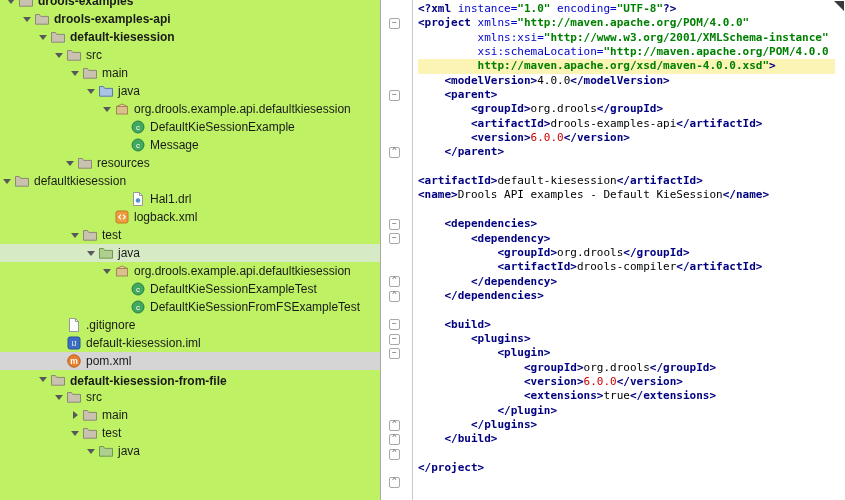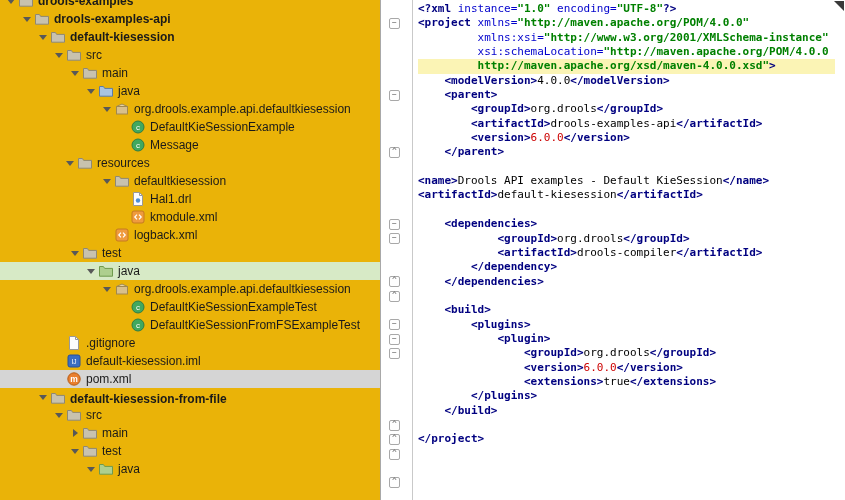--- a/index.html
+++ b/index.html
@@ -1,20 +1,20 @@
 <!DOCTYPE html>
 <html><head>
 <meta charset="utf-8">
 <style>
   html,body{margin:0;padding:0;background:#e8e8e8;}
   .app{position:relative;width:845px;height:500px;background:#fff;overflow:hidden;
        font-family:"Liberation Sans",sans-serif;}
 
   
-  .tree-panel{position:absolute;left:0;top:0;width:380px;height:500px;background:#eab308;
+  .tree-panel{position:absolute;left:0;top:0;width:380px;height:500px;background:#bef264;
               border-right:1px solid #a8a8a8;overflow:hidden;}
   .tree{position:absolute;top:-8px;left:0;width:100%;}
   .tree-row{height:18px;display:flex;align-items:center;white-space:nowrap;font-size:12px;color:#1a1a1a;}
   .tree-row.sel{background:#d5d5d5;}
   .tree-row.hlg{background:#d7eac6;}
   .expander{width:14px;height:18px;flex:0 0 14px;display:flex;align-items:center;justify-content:center;}
   .expander.open::after{content:"";width:0;height:0;border-left:4px solid transparent;
                         border-right:4px solid transparent;border-top:5px solid #585858;}
   .expander.closed::after{content:"";width:0;height:0;border-top:4px solid transparent;
                           border-bottom:4px solid transparent;border-left:5px solid #585858;}
@@ -134,49 +134,39 @@
         </div>
         <div class="tree-row" style="padding-left: 63px;">
           <span class="expander open"></span>
           <span class="tree-icon">
             <svg width="16" height="16" viewBox="0 0 16 16">
               <path d="M1.5 13.2 v-9.7 h3.9 l1.3 1.9 h7.8 v7.8 z" fill="#c8c2ae" stroke="#8e8874" stroke-width="1"></path>
             </svg>
           </span>
           <span class="tree-label">resources</span>
         </div>
-        <div class="tree-row" style="padding-left: 100px;">
+        <div class="tree-row" style="">
           <span class="expander open"></span>
           <span class="tree-icon">
             <svg width="16" height="16" viewBox="0 0 16 16">
               <path d="M1.5 13.2 v-9.7 h3.9 l1.3 1.9 h7.8 v7.8 z" fill="#c8c2ae" stroke="#8e8874" stroke-width="1"></path>
             </svg>
           </span>
           <span class="tree-label">defaultkiesession</span>
         </div>
         <div class="tree-row" style="padding-left: 116px;">
           <span class="expander none"></span>
           <span class="tree-icon">
             <svg width="16" height="16" viewBox="0 0 16 16">
               <path d="M3.5 1.5 h6 l3 3 v10 h-9 z" fill="#fcfcfc" stroke="#999999"></path>
               <path d="M9.5 1.5 v3 h3" fill="none" stroke="#999999"></path>
               <circle cx="8" cy="9.5" r="2.2" fill="#4a8fd4"></circle>
             </svg>
           </span>
           <span class="tree-label">Hal1.drl</span>
-        </div>
-        <div class="tree-row" style="padding-left: 116px;">
-          <span class="expander none"></span>
-          <span class="tree-icon">
-            <svg width="16" height="16" viewBox="0 0 16 16">
-              <rect x="2" y="2" width="12" height="12" rx="2" fill="#ef9b3f" stroke="#c57a20"></rect>
-              <path d="M7 5.7 L4.8 8 L7 10.3 M9 5.7 L11.2 8 L9 10.3" stroke="#ffffff" fill="none" stroke-width="1.2"></path>
-            </svg>
-          </span>
-          <span class="tree-label">kmodule.xml</span>
         </div>
         <div class="tree-row" style="padding-left: 100px;">
           <span class="expander none"></span>
           <span class="tree-icon">
             <svg width="16" height="16" viewBox="0 0 16 16">
               <rect x="2" y="2" width="12" height="12" rx="2" fill="#ef9b3f" stroke="#c57a20"></rect>
               <path d="M7 5.7 L4.8 8 L7 10.3 M9 5.7 L11.2 8 L9 10.3" stroke="#ffffff" fill="none" stroke-width="1.2"></path>
             </svg>
           </span>
           <span class="tree-label">logback.xml</span>
@@ -329,35 +319,37 @@
         <div class="code-line"><span class="tk-txt">         </span><span class="tk-attr">xmlns:xsi=</span><span class="tk-str">"http://www.w3.org/2001/XMLSchema-instance"</span></div>
         <div class="code-line"><span class="tk-txt">         </span><span class="tk-attr">xsi:schemaLocation=</span><span class="tk-str">"http://maven.apache.org/POM/4.0.0</span></div>
         <div class="code-line hl"><span class="tk-txt">         </span><span class="tk-str">http://maven.apache.org/xsd/maven-4.0.0.xsd"</span><span class="tk-tag">&gt;</span></div>
         <div class="code-line"><span class="tk-txt">    </span><span class="tk-tag">&lt;modelVersion&gt;</span><span class="tk-txt">4.0.0</span><span class="tk-tag">&lt;/modelVersion&gt;</span></div>
         <div class="code-line"><span class="tk-txt">    </span><span class="tk-tag">&lt;parent&gt;</span></div>
         <div class="code-line"><span class="tk-txt">        </span><span class="tk-tag">&lt;groupId&gt;</span><span class="tk-txt">org.drools</span><span class="tk-tag">&lt;/groupId&gt;</span></div>
         <div class="code-line"><span class="tk-txt">        </span><span class="tk-tag">&lt;artifactId&gt;</span><span class="tk-txt">drools-examples-api</span><span class="tk-tag">&lt;/artifactId&gt;</span></div>
         <div class="code-line"><span class="tk-txt">        </span><span class="tk-tag">&lt;version&gt;</span><span class="tk-err">6.0.0</span><span class="tk-tag">&lt;/version&gt;</span></div>
         <div class="code-line"><span class="tk-txt">    </span><span class="tk-tag">&lt;/parent&gt;</span></div>
         <div class="code-line"></div>
+        <div class="code-line"><span class="tk-tag">&lt;artifactId&gt;</span><span class="tk-txt">default-kiesession</span><span class="tk-tag">&lt;/artifactId&gt;</span></div>
         <div class="code-line"><span class="tk-tag">&lt;name&gt;</span><span class="tk-txt">Drools API examples - Default KieSession</span><span class="tk-tag">&lt;/name&gt;</span></div>
-        <div class="code-line"><span class="tk-tag">&lt;artifactId&gt;</span><span class="tk-txt">default-kiesession</span><span class="tk-tag">&lt;/artifactId&gt;</span></div>
         <div class="code-line"></div>
         <div class="code-line"><span class="tk-txt">    </span><span class="tk-tag">&lt;dependencies&gt;</span></div>
+        <div class="code-line"><span class="tk-txt">        </span><span class="tk-tag">&lt;dependency&gt;</span></div>
         <div class="code-line"><span class="tk-txt">            </span><span class="tk-tag">&lt;groupId&gt;</span><span class="tk-txt">org.drools</span><span class="tk-tag">&lt;/groupId&gt;</span></div>
         <div class="code-line"><span class="tk-txt">            </span><span class="tk-tag">&lt;artifactId&gt;</span><span class="tk-txt">drools-compiler</span><span class="tk-tag">&lt;/artifactId&gt;</span></div>
         <div class="code-line"><span class="tk-txt">        </span><span class="tk-tag">&lt;/dependency&gt;</span></div>
         <div class="code-line"><span class="tk-txt">    </span><span class="tk-tag">&lt;/dependencies&gt;</span></div>
         <div class="code-line"></div>
         <div class="code-line"><span class="tk-txt">    </span><span class="tk-tag">&lt;build&gt;</span></div>
         <div class="code-line"><span class="tk-txt">        </span><span class="tk-tag">&lt;plugins&gt;</span></div>
         <div class="code-line"><span class="tk-txt">            </span><span class="tk-tag">&lt;plugin&gt;</span></div>
         <div class="code-line"><span class="tk-txt">                </span><span class="tk-tag">&lt;groupId&gt;</span><span class="tk-txt">org.drools</span><span class="tk-tag">&lt;/groupId&gt;</span></div>
         <div class="code-line"><span class="tk-txt">                </span><span class="tk-tag">&lt;version&gt;</span><span class="tk-err">6.0.0</span><span class="tk-tag">&lt;/version&gt;</span></div>
         <div class="code-line"><span class="tk-txt">                </span><span class="tk-tag">&lt;extensions&gt;</span><span class="tk-txt">true</span><span class="tk-tag">&lt;/extensions&gt;</span></div>
+        <div class="code-line"><span class="tk-txt">            </span><span class="tk-tag">&lt;/plugin&gt;</span></div>
         <div class="code-line"><span class="tk-txt">        </span><span class="tk-tag">&lt;/plugins&gt;</span></div>
         <div class="code-line"><span class="tk-txt">    </span><span class="tk-tag">&lt;/build&gt;</span></div>
         <div class="code-line"></div>
         <div class="code-line"><span class="tk-tag">&lt;/project&gt;</span></div>
       </div>
   </div>
   <div class="stripe">
     <div class="stripe-tri"></div>
   </div>
 </div>

